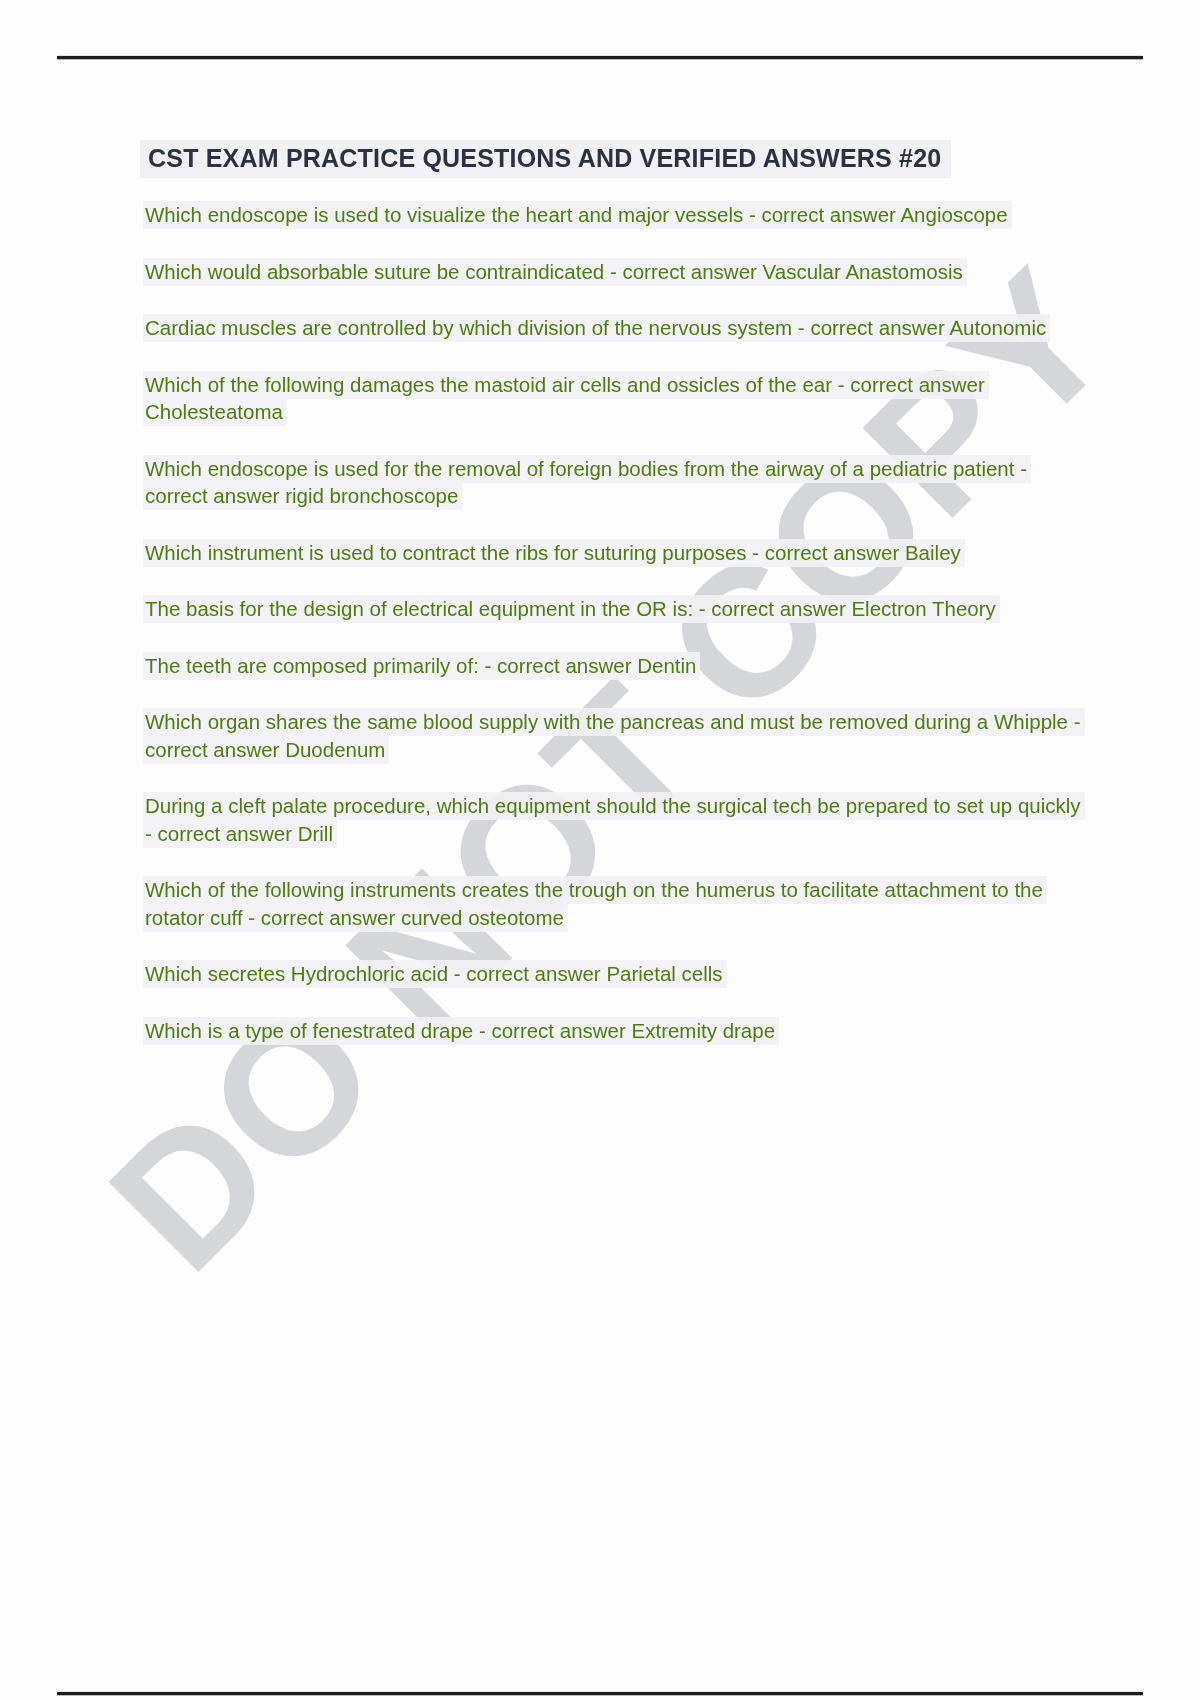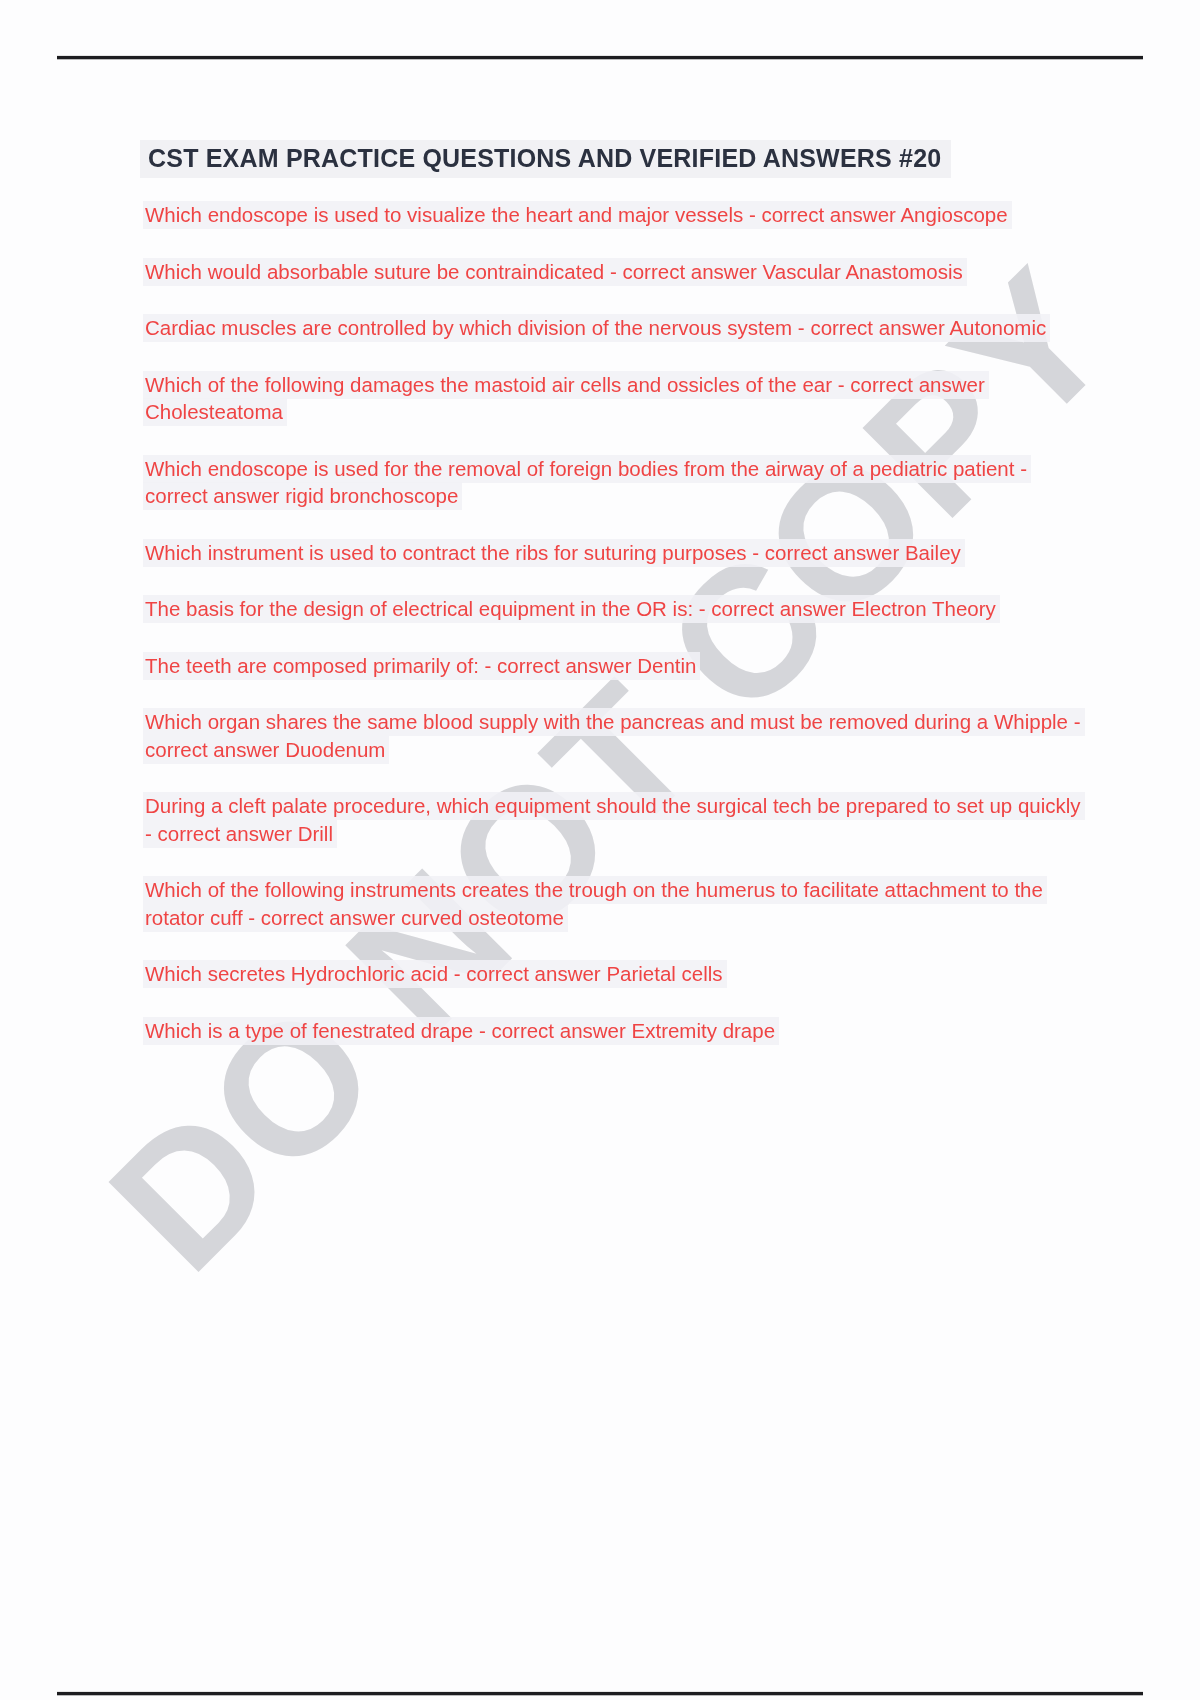--- a/index.html
+++ b/index.html
@@ -59,21 +59,21 @@
   .content {
     position: absolute;
     left: 145px;
     top: 201px;
     width: 948px;
   }
   .content p {
     margin: 0 0 29px 0;
     font-size: 20.5px;
     line-height: 27.5px;
-    color: #ef4444;
+    color: #4d7c0f;
   }
   .content .hl {
     background: rgba(241, 241, 246, 0.88);
     -webkit-box-decoration-break: clone;
     box-decoration-break: clone;
     padding: 2px 4px 3px 2px;
     margin-left: -2px;
   }
 </style>
 </head>

